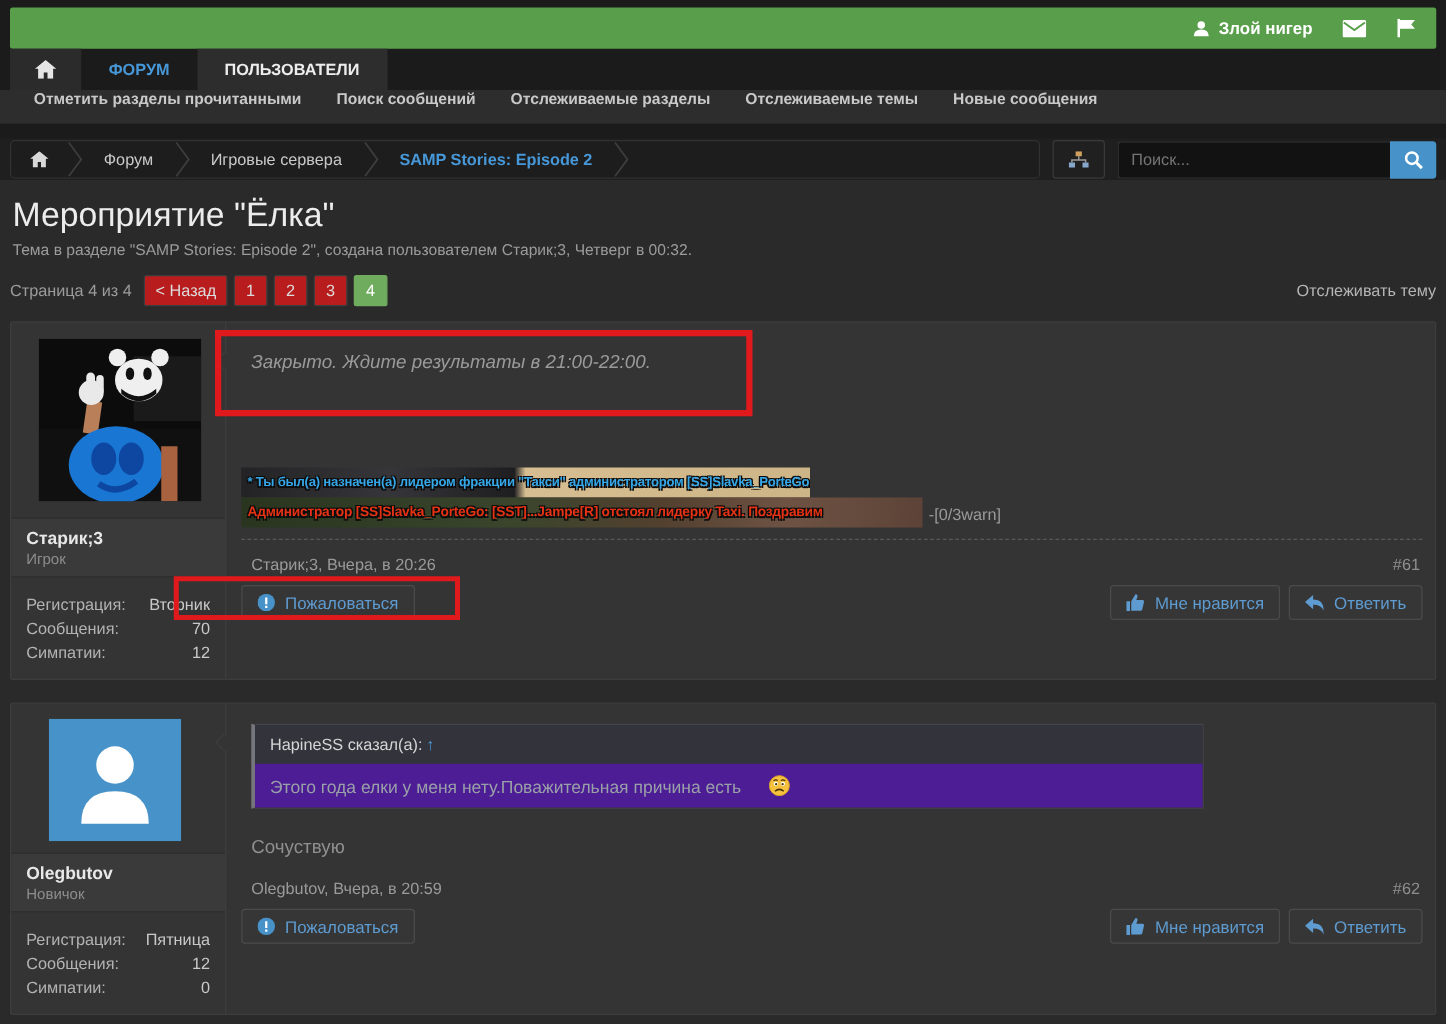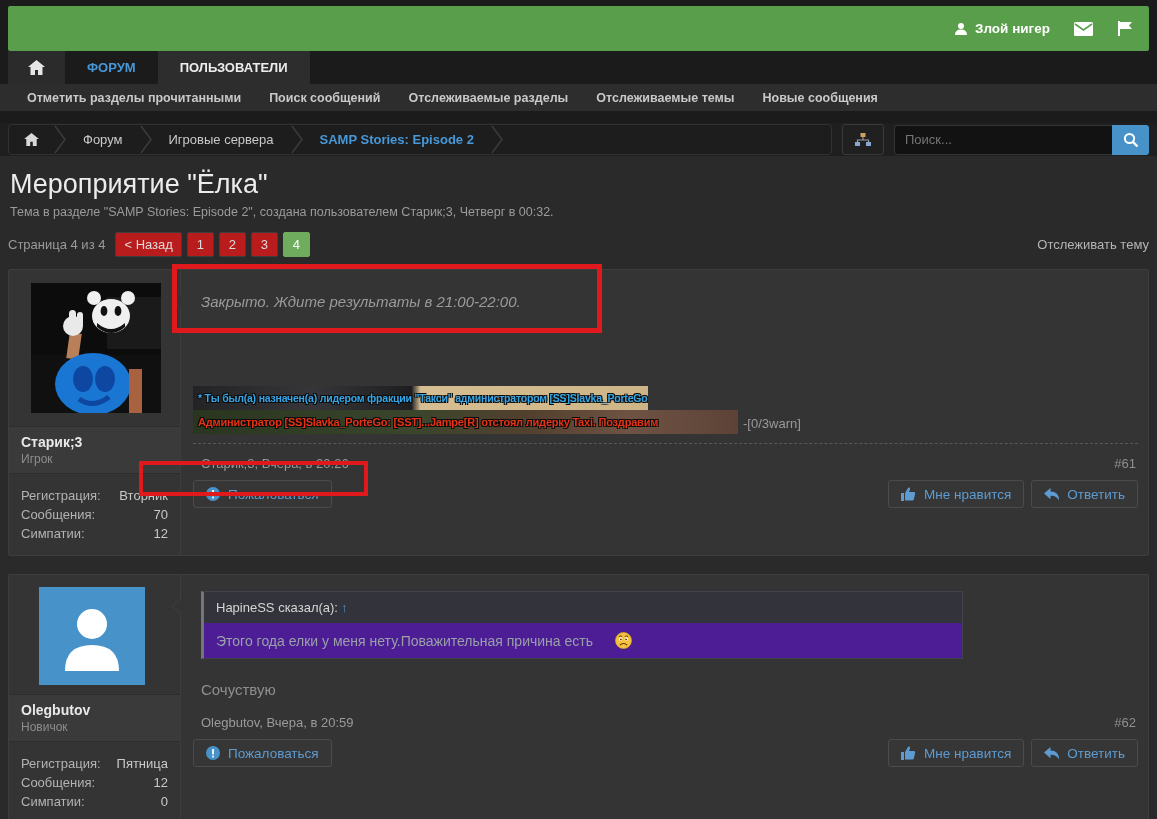--- a/index.html
+++ b/index.html
@@ -1,28 +1,28 @@
 <!DOCTYPE html>
 <html><head>
 <meta charset="utf-8">
 <style>
   * { box-sizing: border-box; margin: 0; padding: 0; }
   body { background:#141414; font-family:"Liberation Sans","DejaVu Sans",sans-serif; }
   .page { width:1157px; height:819px; position:relative; background:#2a2a2a; overflow:hidden; }
 
   
   .header-top { background:#1b1b1b; padding:6px 8px 0 8px; }
-  .topbar { height:45px; background:#599e4a; border-radius:2px; display:flex; align-items:center;
+  .topbar { height:33px; background:#599e4a; border-radius:2px; display:flex; align-items:center;
             justify-content:flex-end; gap:24px; padding-right:16px; color:#fff; }
   .topbar-user { display:flex; align-items:center; gap:7px; font-weight:bold; font-size:13.5px; cursor:pointer; }
   .navrow { display:flex; height:33px; align-items:stretch; }
   .tab-home { width:57px; background:#2b2b2b; display:flex; align-items:center; justify-content:center; cursor:pointer; }
   .tab-forum { padding:0 22px; display:flex; align-items:center; color:#4798d9; font-weight:bold; font-size:13px; cursor:pointer; }
   .tab-users { padding:0 22px; display:flex; align-items:center; background:#2d2d2d; color:#ededed; font-weight:bold; font-size:13px; cursor:pointer; }
-  .subnav { background:#2d2d2d; height:27px; display:flex; align-items:center; gap:28px; padding-left:27px; }
+  .subnav { background:#2d2d2d; height:27px; display:flex; align-items:flex-start; gap:28px; padding-left:27px; }
   .subnav span { color:#c9c9c9; font-weight:bold; font-size:12.5px; cursor:pointer; }
   .header-gap { height:12px; background:#1b1b1b; }
 
   
   .crumb-bar { height:33px; background:#1f1f1f; display:flex; align-items:center; padding:0 8px; }
   .crumbs { flex:1; height:31px; display:flex; align-items:center; background:#1d1d1d;
             border:1px solid #313131; border-radius:4px; margin-right:10px; overflow:hidden; }
   .crumb-home { width:44px; display:flex; align-items:center; justify-content:center; cursor:pointer; }
   .crumb { padding:0 16px; font-size:13px; color:#c9c9c9; cursor:pointer; white-space:nowrap; }
   .crumb.current { color:#4798d9; font-weight:bold; }

